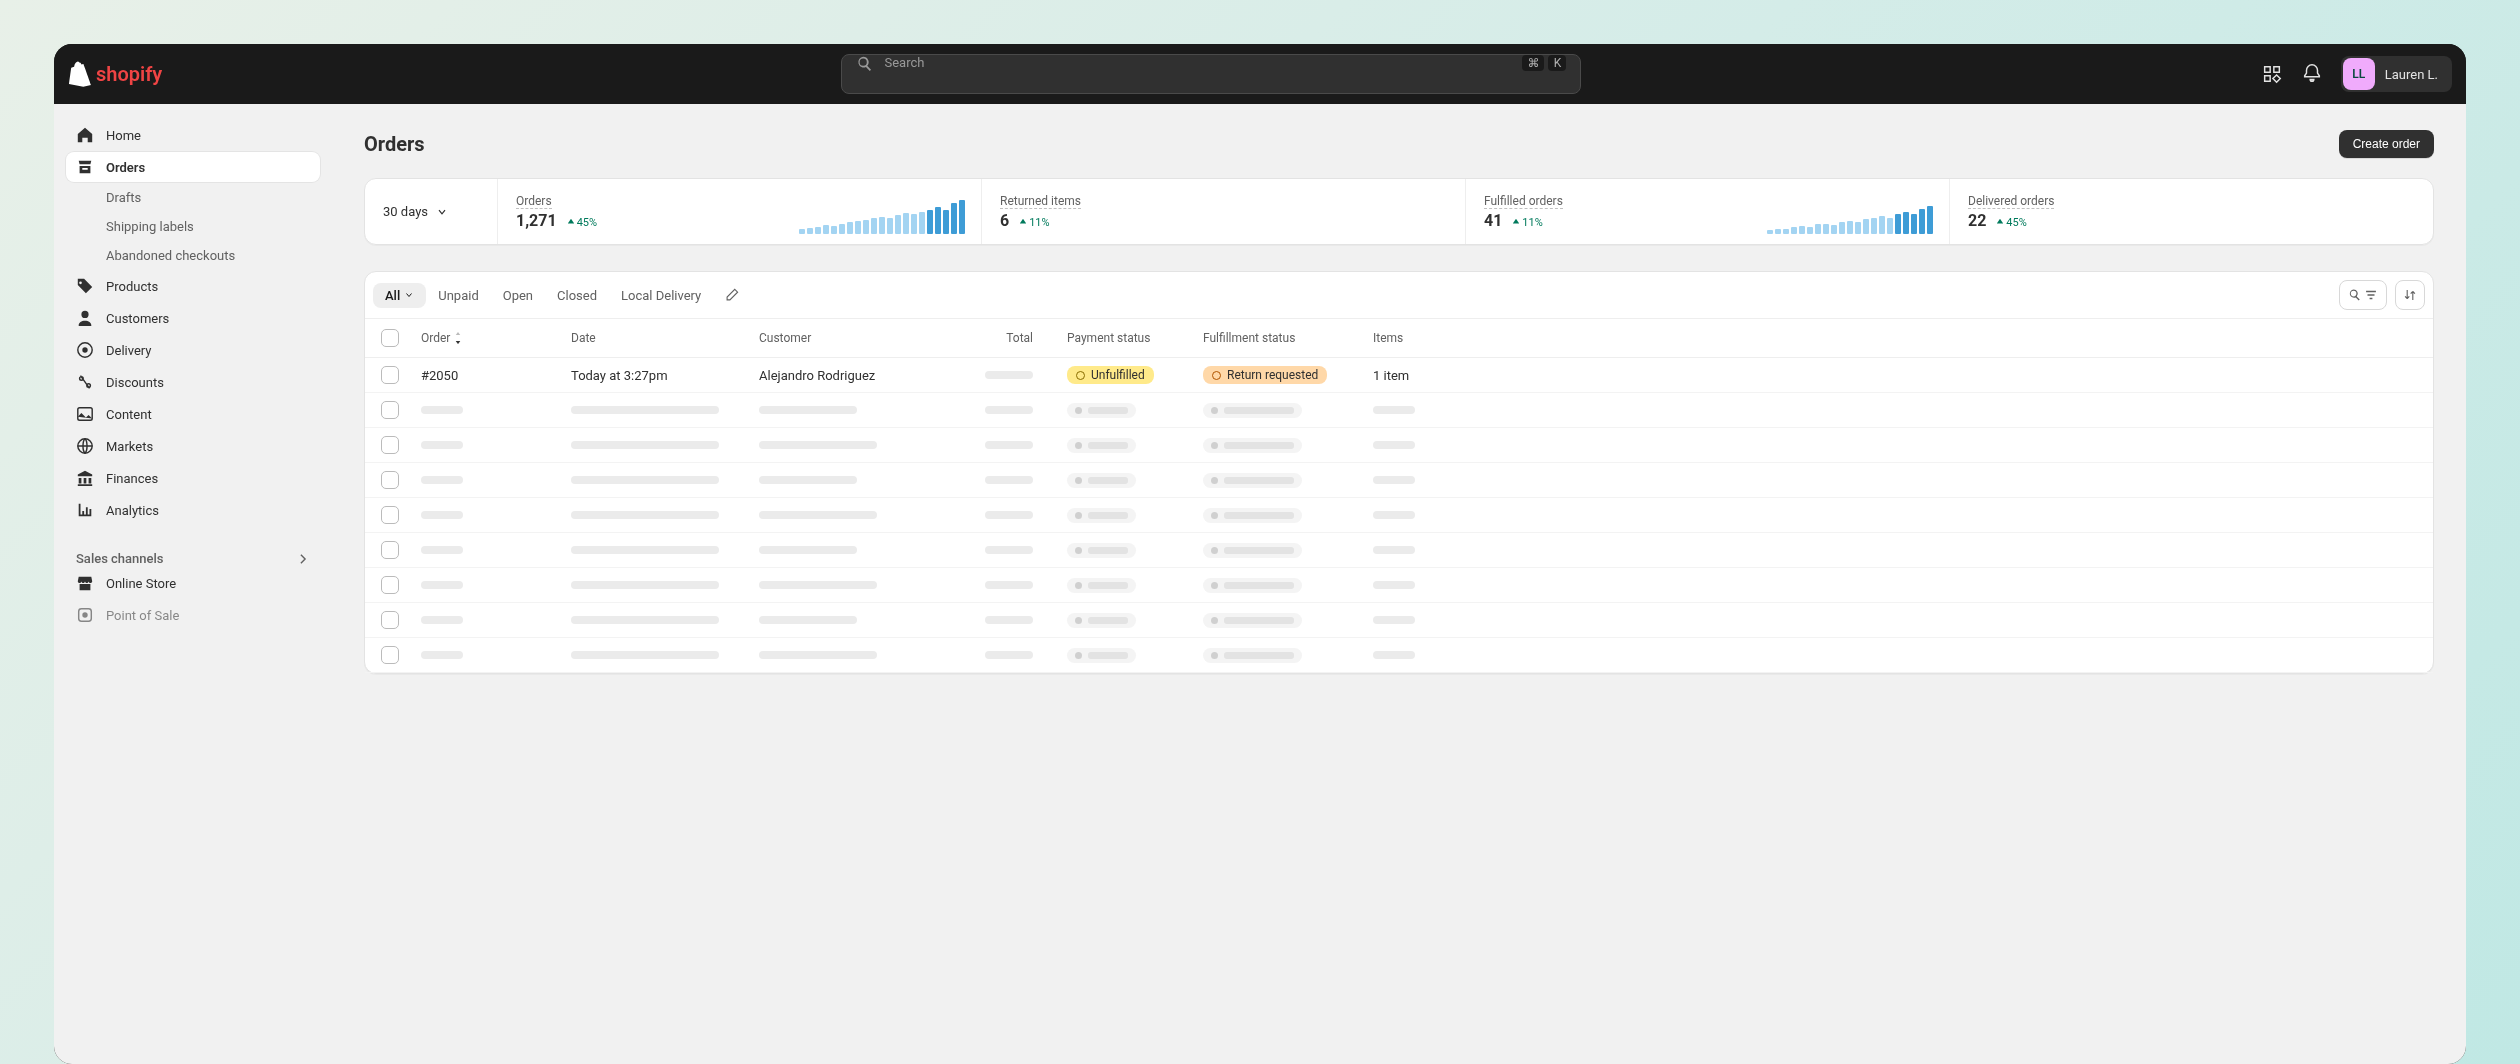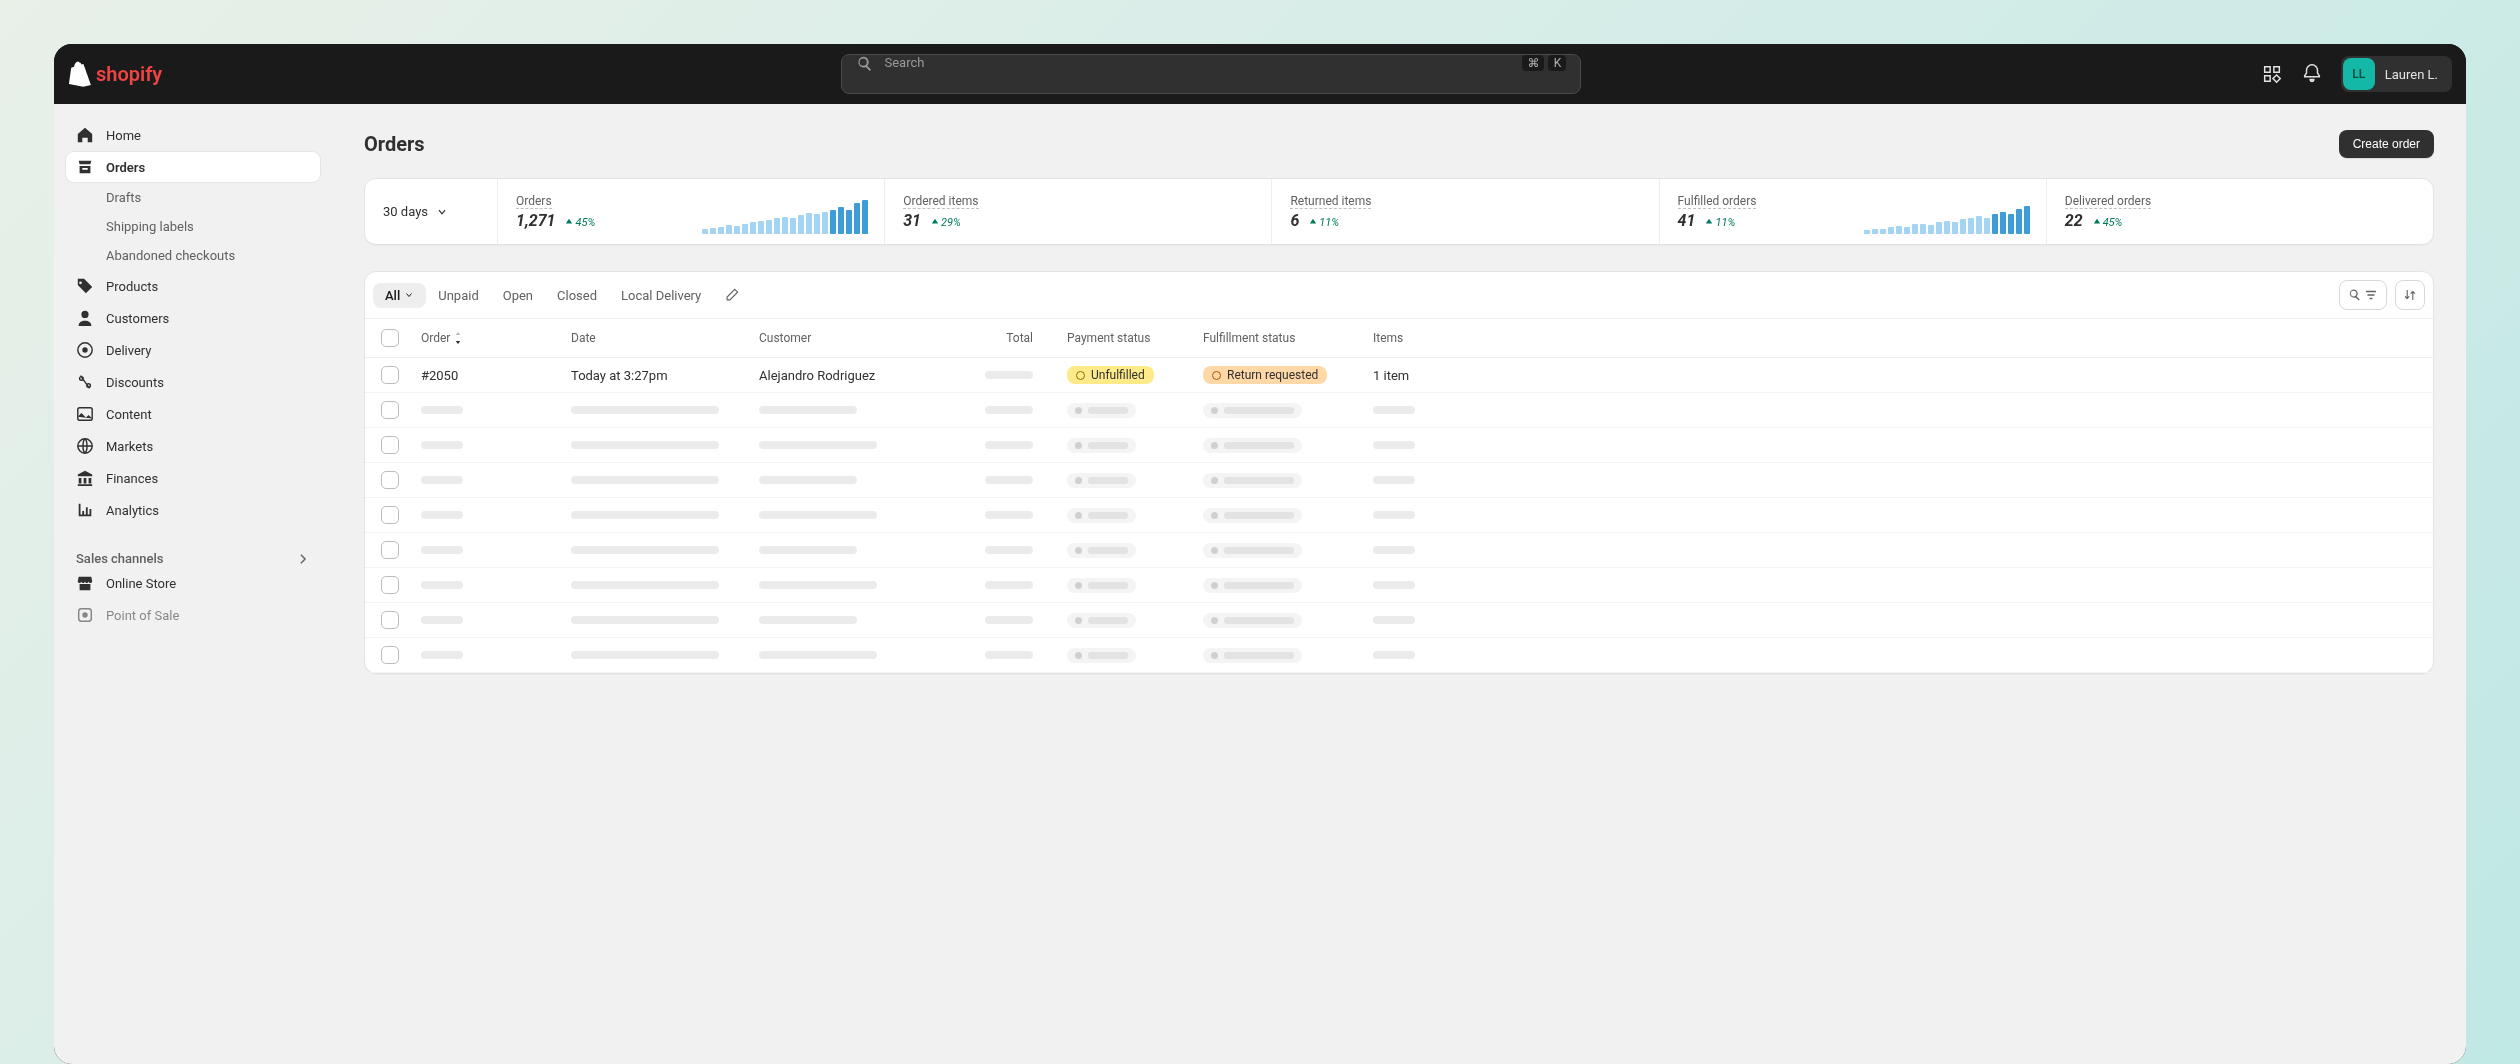--- a/index.html
+++ b/index.html
@@ -70,21 +70,21 @@
 }
 .topbar-right {
   display: flex;
   align-items: center;
   gap: 18px;
   color: #e3e3e3;
 }
 .avatar {
   width: 32px;
   height: 32px;
-  background: #14b8a6;
+  background: #f0abfc;
   color: #0a4a3f;
   border-radius: 8px;
   display: flex;
   align-items: center;
   justify-content: center;
   font-weight: 600;
   font-size: 12px;
 }
 .user-btn {
   display: flex;
@@ -177,21 +177,21 @@
 }
 .stat-cell {
   flex: 1;
   padding: 14px 18px;
   border-left: 1px solid #eee;
   position: relative;
   min-width: 0;
 }
 .stat-cell:first-child { border-left: none; flex: 0 0 132px; display:flex; align-items:center; gap:8px;}
 .stat-label { font-size: 12px; color: #616161; border-bottom: 1px dashed #c0c0c0; display:inline-block;}
-.stat-row { display: flex; align-items: baseline; gap: 10px; margin-top: 2px; font-style: italic;}
+.stat-row { display: flex; align-items: baseline; gap: 10px; margin-top: 2px;}
 .stat-value { font-size: 16px; font-weight: 700; }
 .stat-delta { font-size: 11px; color: #007a5c; display:flex; align-items:center; gap:2px;}
 .spark {
   position: absolute;
   right: 16px;
   bottom: 10px;
   display: flex;
   align-items: flex-end;
   gap: 2px;
   height: 34px;
@@ -474,32 +474,20 @@
               <div style="height:58%"></div>
               <div style="height:66%"></div>
               <div class="dark" style="height:72%"></div>
               <div class="dark" style="height:80%"></div>
               <div class="dark" style="height:70%"></div>
               <div class="dark" style="height:90%"></div>
               <div class="dark" style="height:100%"></div>
           </div>
         </div>
         <div class="stat-cell">
-          <span class="stat-label">Ordered items</span>
-          <div class="stat-row">
-            <span class="stat-value">31</span>
-            <span class="stat-delta">
-                <svg width="8" height="8" viewBox="0 0 10 10">
-                  <path d="M5 1l4 6H1z"></path>
-                </svg>
-                <span>29%</span>
-              </span>
-          </div>
-        </div>
-        <div class="stat-cell">
           <span class="stat-label">Returned items</span>
           <div class="stat-row">
             <span class="stat-value">6</span>
             <span class="stat-delta">
                 <svg width="8" height="8" viewBox="0 0 10 10">
                   <path d="M5 1l4 6H1z"></path>
                 </svg>
                 <span>11%</span>
               </span>
           </div>

